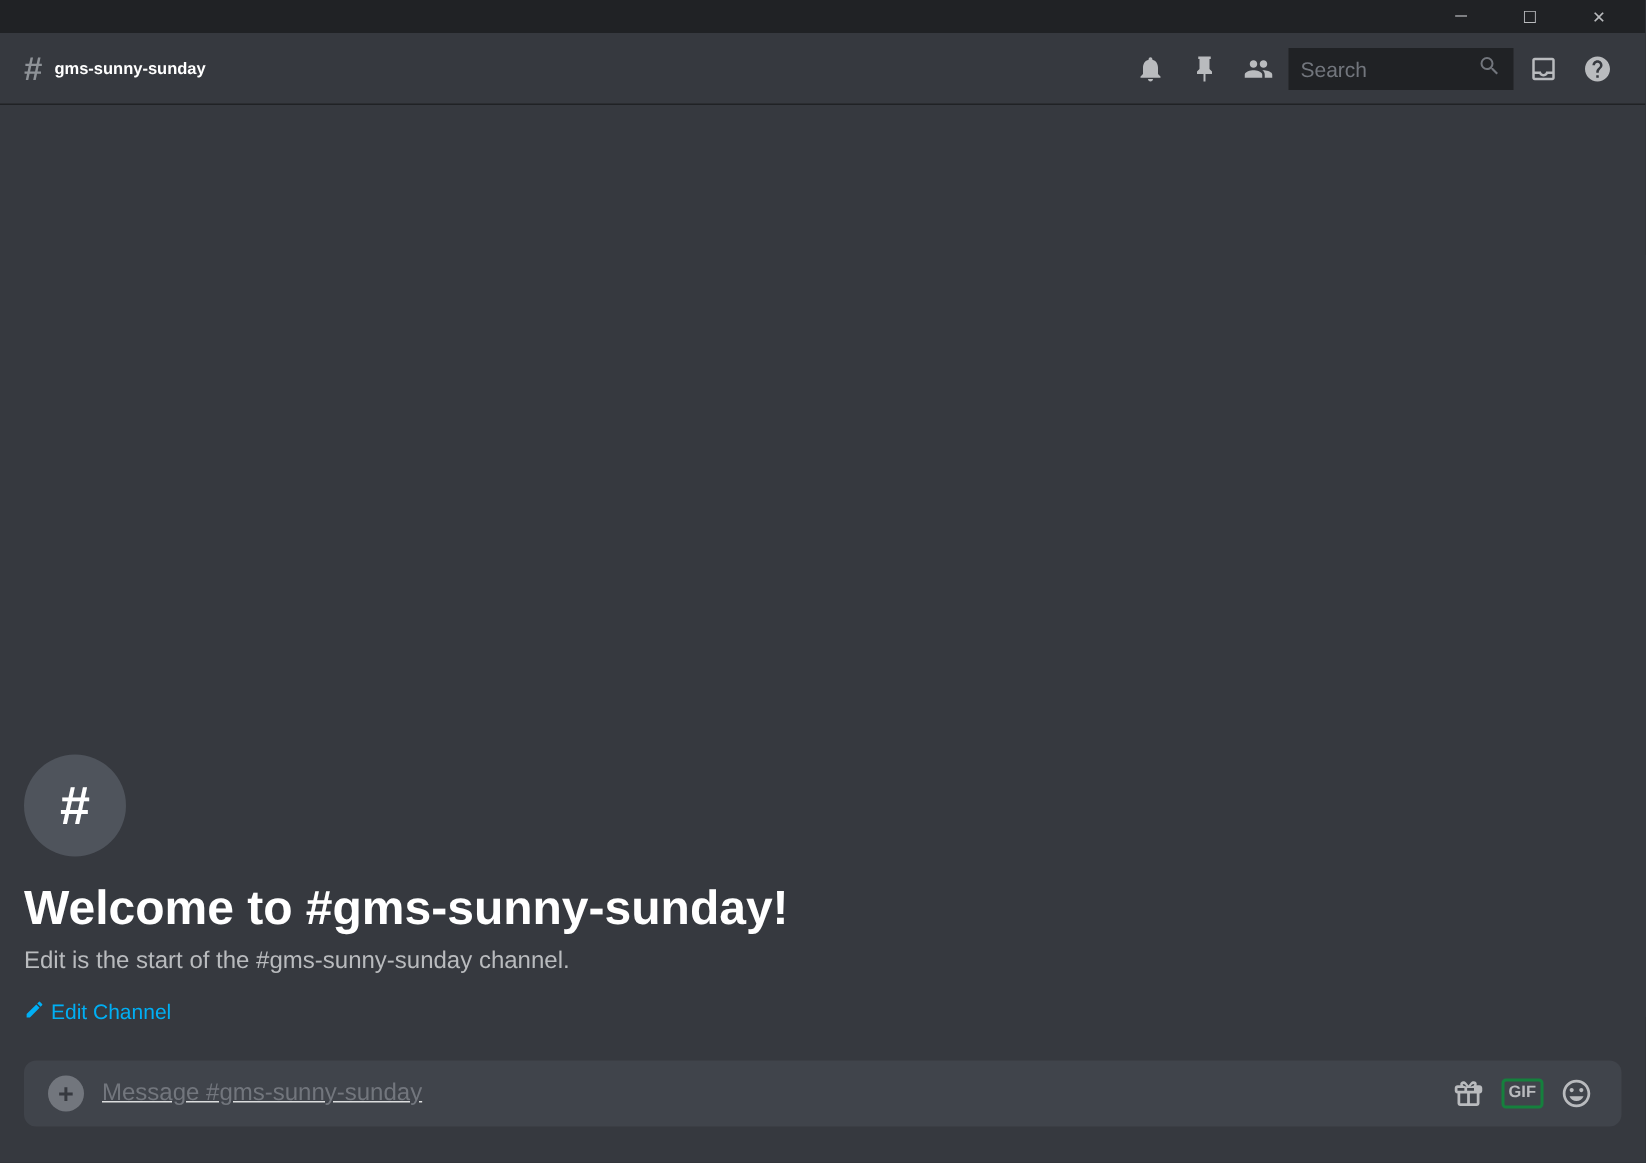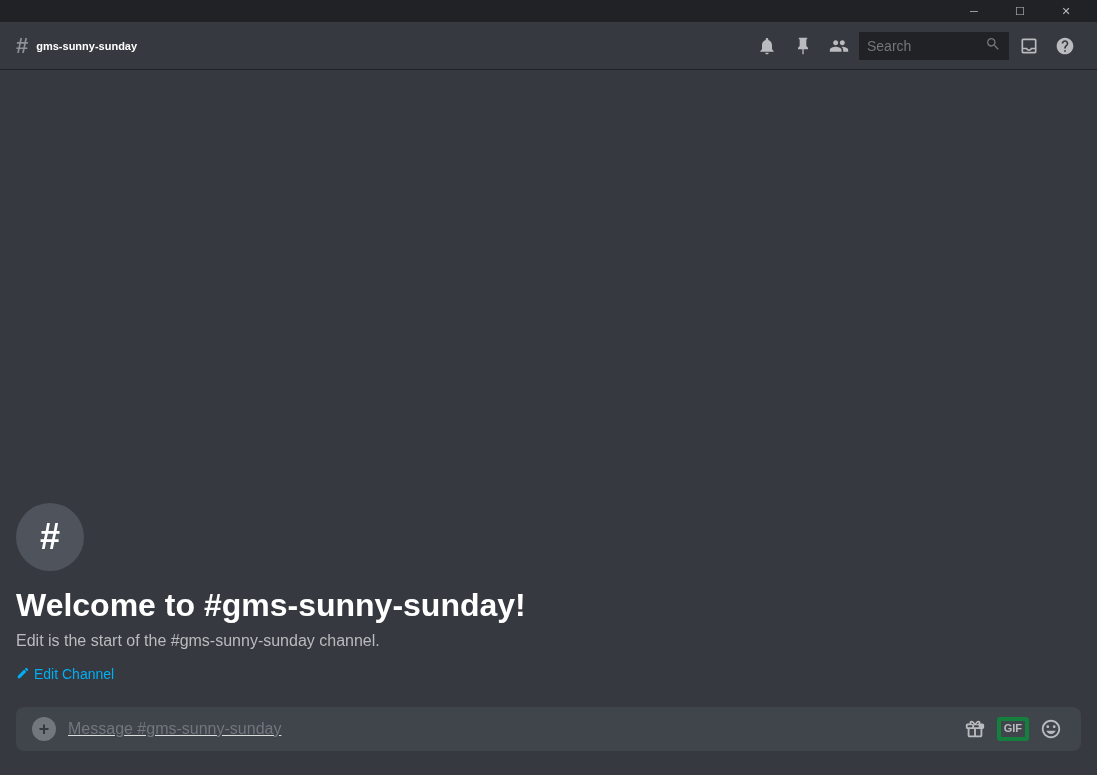--- a/index.html
+++ b/index.html
@@ -256,21 +256,21 @@
       cursor: pointer;
       color: #b9bbbe;
       font-size: 20px;
       border-radius: 4px;
     }
 
     .gif-btn {
       color: #b9bbbe;
       font-size: 11px;
       font-weight: 700;
-      border: 4px solid #15803d;
+      border: 2px solid #15803d;
       border-radius: 3px;
       padding: 1px 3px;
       cursor: pointer;
       background: transparent;
       line-height: 1.2;
     }
 
     
     .icon-svg {
       width: 20px;

